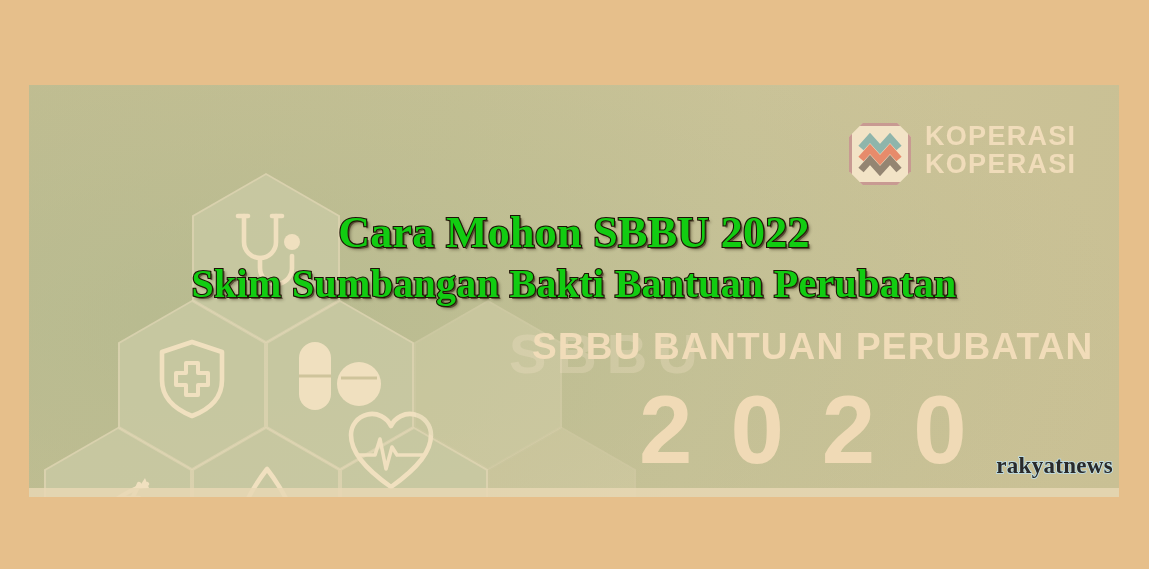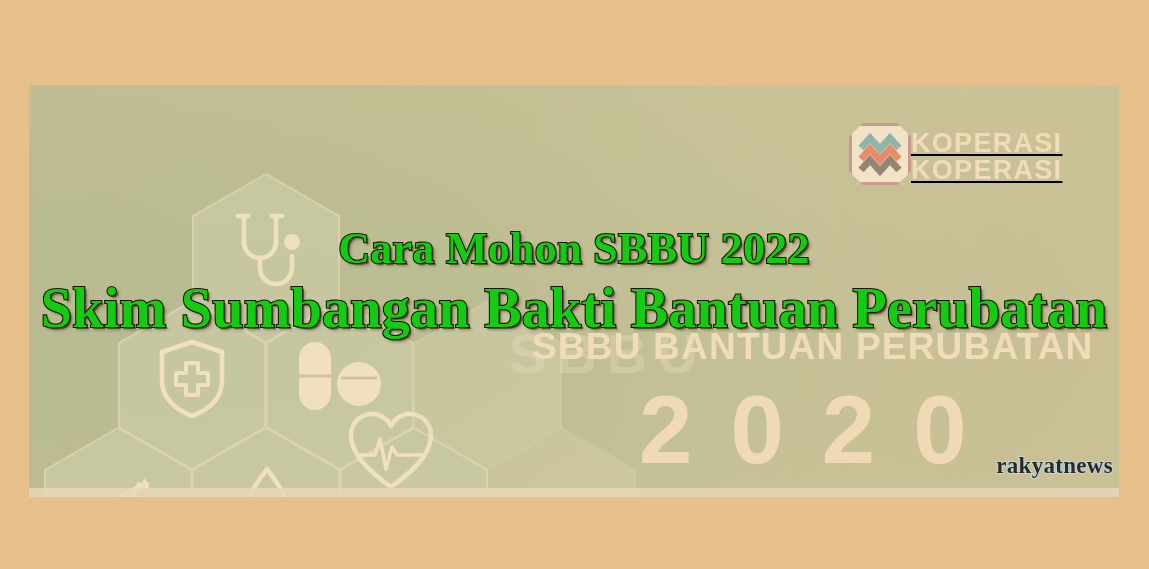--- a/index.html
+++ b/index.html
@@ -102,22 +102,22 @@
     color: #f0dab6;
     white-space: nowrap;
   }
 
   
   #logo {
     position: absolute;
     left: 820px;
     top: 38px;
     display: flex;
-    align-items: flex-end;
-    text-decoration: underline;
+    align-items: flex-start;
+    gap: 14px;
   }
   #logo-mark {
     position: relative;
     width: 62px;
     height: 62px;
     box-sizing: border-box;
     background: #f2e3c6;
     border: 3px solid #c89a92;
     clip-path: polygon(22% 0%, 78% 0%, 100% 22%, 100% 78%, 78% 100%, 22% 100%, 0% 78%, 0% 22%);
   }
@@ -154,22 +154,22 @@
     white-space: nowrap;
   }
   #headline .hl-line {
     display: block;
     -webkit-text-stroke: 2.2px #1d1205;
     paint-order: stroke fill;
     text-shadow:
       2px 2px 0 rgba(40,26,10,0.55),
       3px 3px 3px rgba(40,26,10,0.38);
   }
-  #hl-1 { font-size: 44px; letter-spacing: .3px; margin-top: 16px; }
-  #hl-2 { font-size: 56px; letter-spacing: .3px; margin-top: 6px; }
+  #hl-1 { font-size: 44px; letter-spacing: .3px; }
+  #hl-2 { font-size: 40px; letter-spacing: .3px; margin-top: 6px; }
 
   
   #watermark {
     position: absolute;
     right: 6px;
     bottom: 18px;
     font-family: "Liberation Serif", serif;
     font-weight: 700;
     font-size: 23px;
     color: #2a2a2a;

